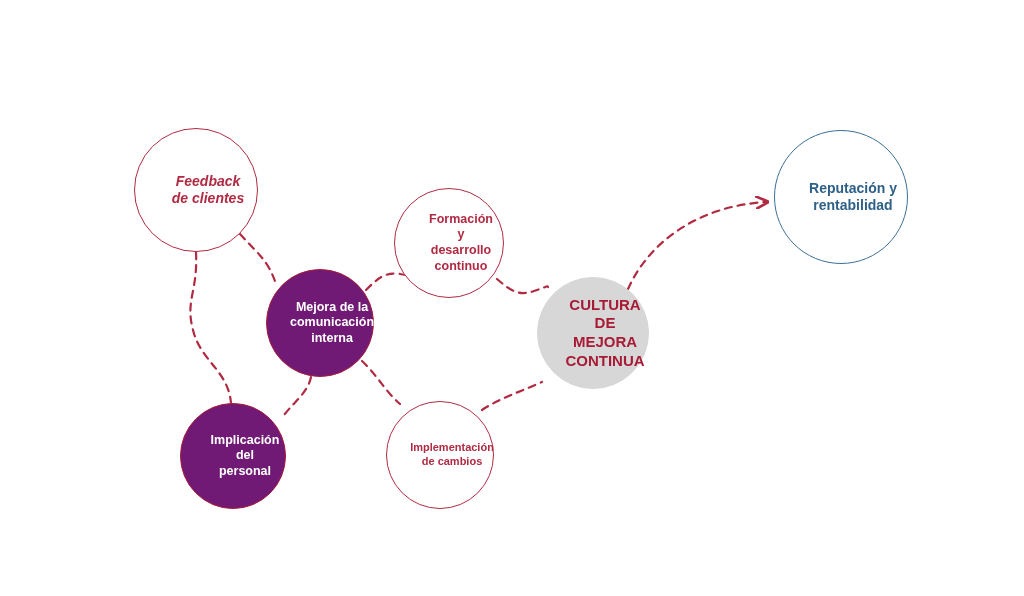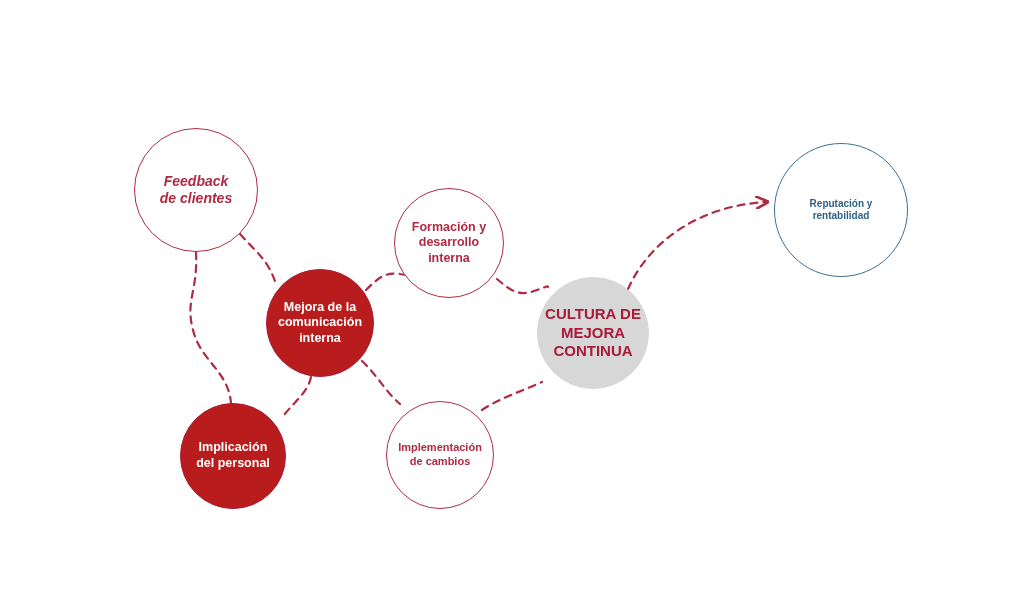--- a/index.html
+++ b/index.html
@@ -36,29 +36,30 @@
     align-items: center;
     justify-content: center;
     text-align: center;
     line-height: 1.25;
     z-index: 2;
   }
   .node .node-label {
     display: block;
     padding: 0 6px;
     white-space: pre-line;
+    margin-left: 24px;
   }
   .node-outline-crimson {
     background: #ffffff;
     border: 1.6px solid #b02a42;
     color: #b02a42;
     font-weight: bold;
   }
   .node-filled-crimson {
-    background: #b91c1c;
+    background: #701a75;
     border: 1.6px solid #A81B37;
     color: #ffffff;
     font-weight: bold;
   }
   .node-filled-gray {
     background: #D7D7D7;
     border: 1.6px solid #D7D7D7;
     color: #A81B37;
     font-weight: bold;
   }
@@ -101,34 +102,34 @@
 de clientes</span>
       </div>
       <div class="node node-filled-crimson" style="left: 266px; top: 269px; width: 108px; height: 108px; font-size: 12.5px;">
         <span class="node-label">Mejora de la
 comunicación
 interna</span>
       </div>
       <div class="node node-outline-crimson" style="left: 394px; top: 188px; width: 110px; height: 110px; font-size: 12.5px;">
         <span class="node-label">Formación y
 desarrollo
-interna</span>
+continuo</span>
       </div>
       <div class="node node-filled-crimson" style="left: 180px; top: 403px; width: 106px; height: 106px; font-size: 12.5px; justify-content: center;">
         <span class="node-label">Implicación
 del personal</span>
       </div>
       <div class="node node-outline-crimson" style="left: 386px; top: 401px; width: 108px; height: 108px; font-size: 11px;">
         <span class="node-label">Implementación
 de cambios</span>
       </div>
       <div class="node node-filled-gray" style="left: 537px; top: 277px; width: 112px; height: 112px; font-size: 15px;">
         <span class="node-label">CULTURA DE
 MEJORA
 CONTINUA</span>
       </div>
-      <div class="node node-outline-blue" style="left: 774px; top: 143px; width: 134px; height: 134px; font-size: 10px;">
+      <div class="node node-outline-blue" style="left: 774px; top: 130px; width: 134px; height: 134px; font-size: 14px;">
         <span class="node-label">Reputación y
 rentabilidad</span>
       </div>
     </div>
 
 </div>
 
 </body></html>

